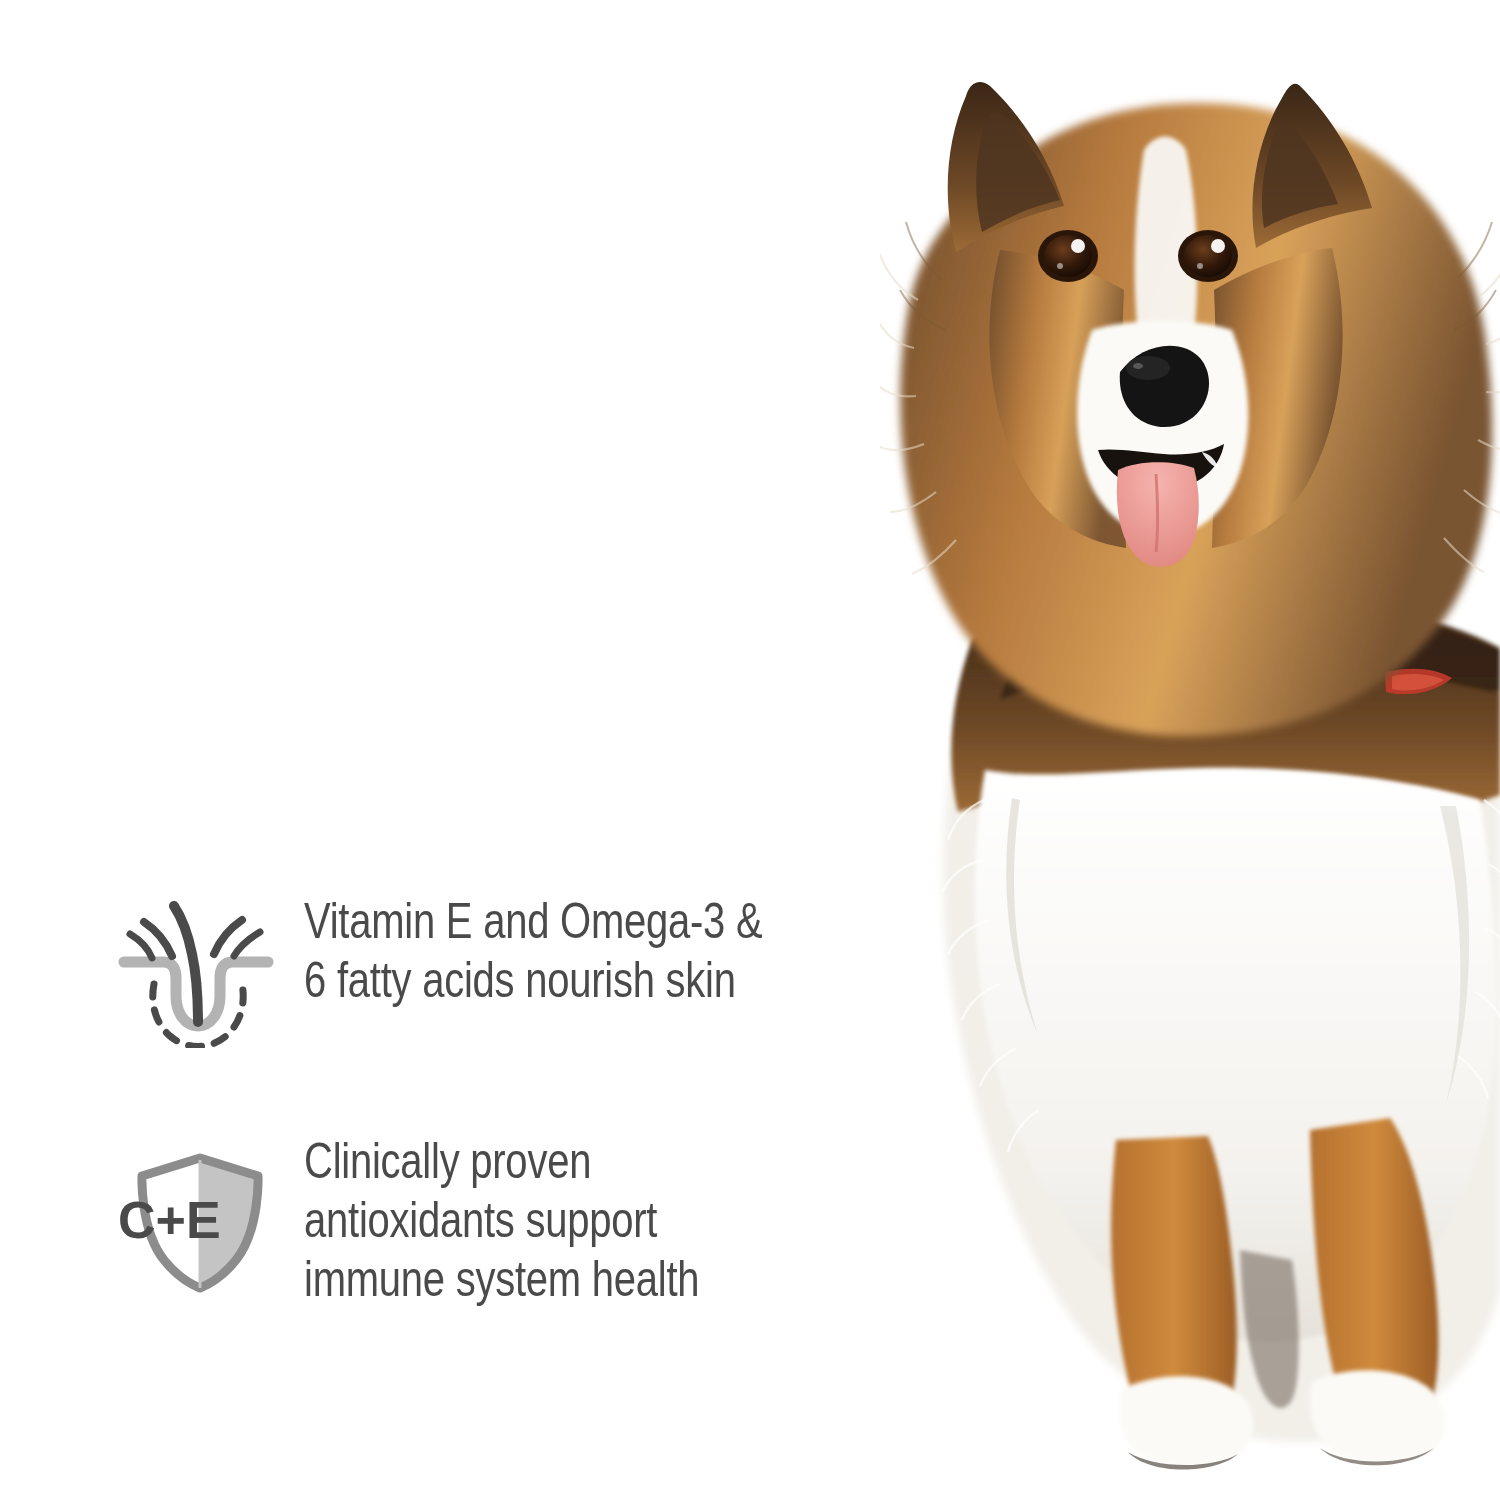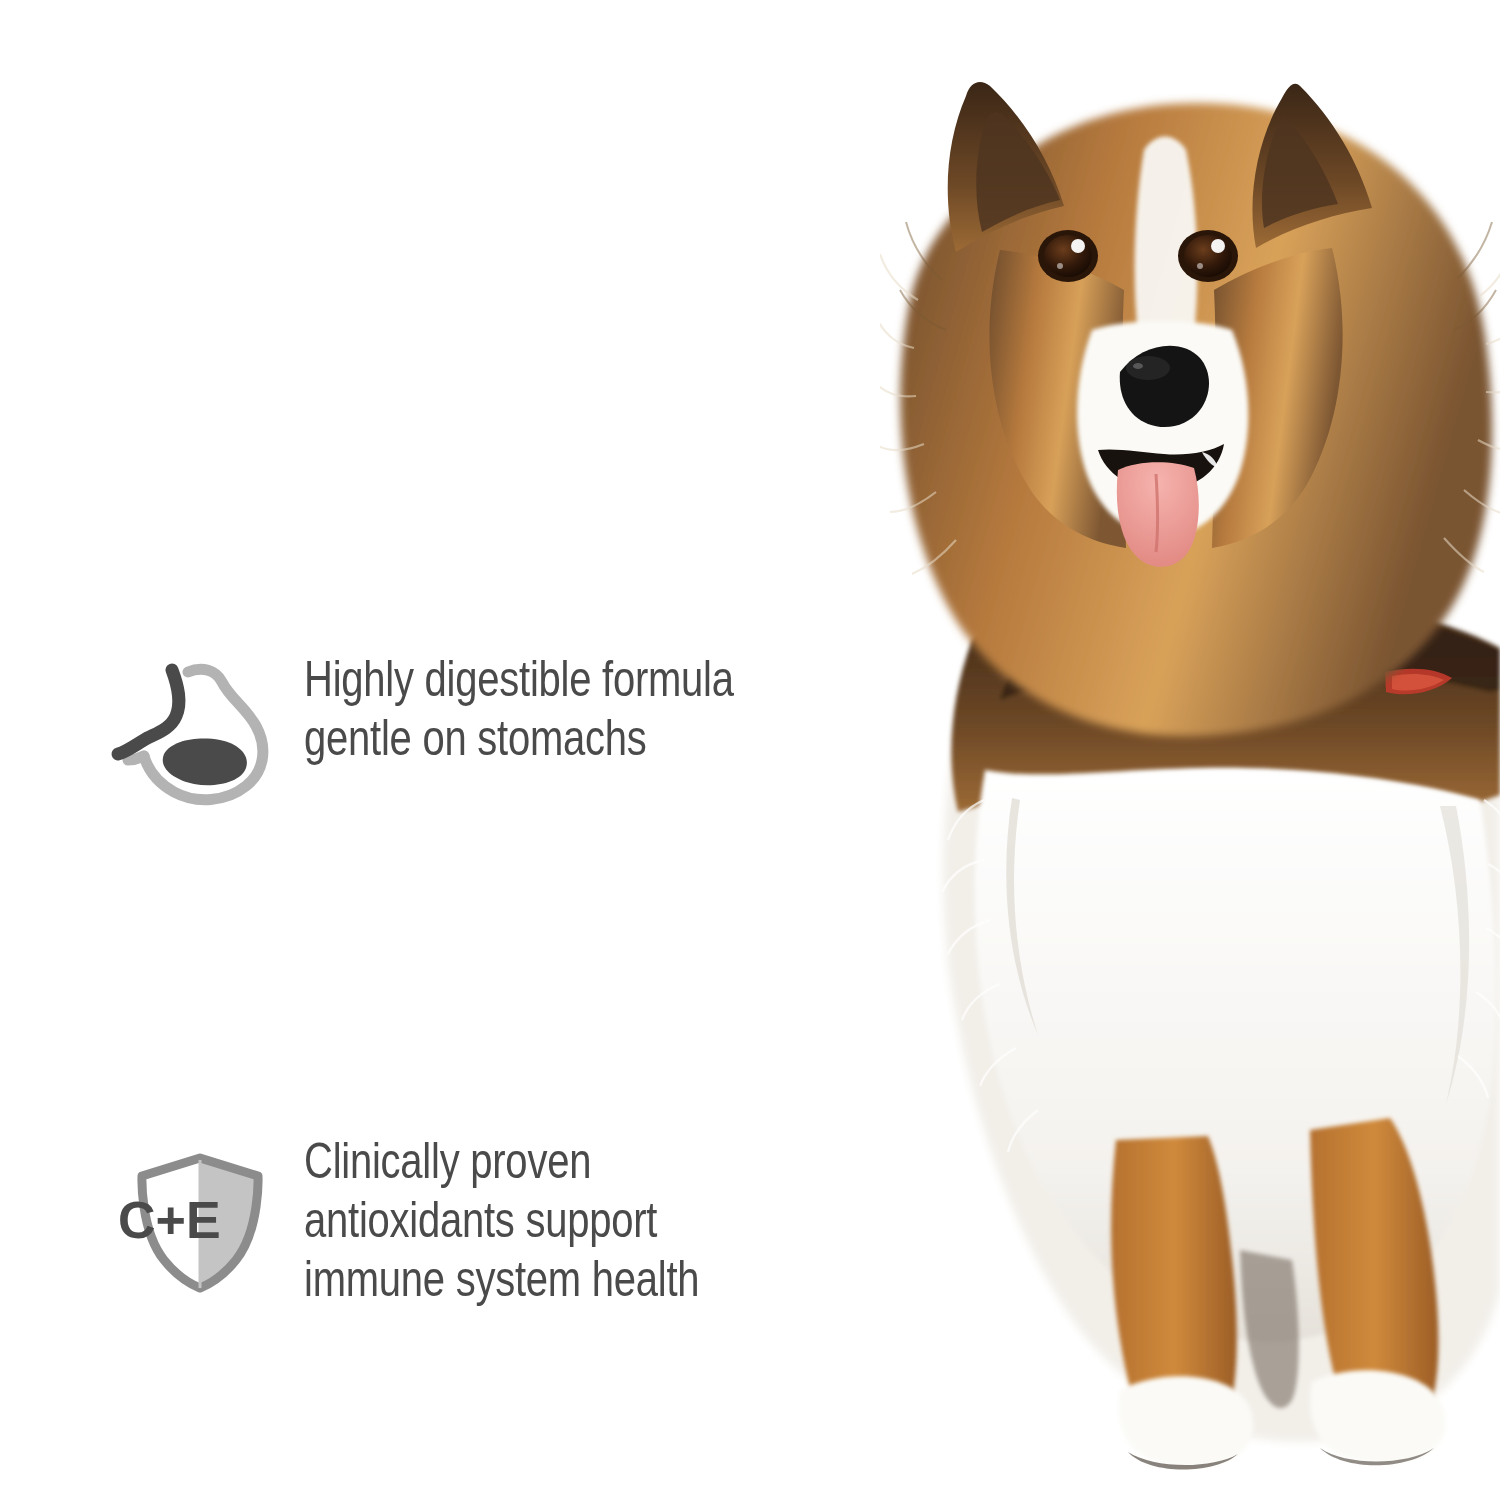--- a/index.html
+++ b/index.html
@@ -282,40 +282,43 @@
         <path d="M608,864 C624,872 634,886 638,902"></path>
         <path d="M606,928 C622,936 632,950 636,966"></path>
         <path d="M596,992 C612,1002 622,1016 626,1032"></path>
         <path d="M578,1056 C594,1068 604,1082 608,1098"></path>
       </g>
     </svg>
   </div>
 
   <div class="features">
 
-    <div class="feature-row r0">
+
+    <div class="feature-row r1">
       <div class="feature-icon">
         <svg width="170" height="150" viewBox="0 0 170 150">
 
-          <path d="M78,16 C92,10 106,14 112,26 C120,42 136,52 146,70
-                   C158,92 154,116 136,130 C116,146 86,148 64,136
-                   C48,127 38,114 34,100" stroke="#b3b3b3" stroke-width="11" fill="none" stroke-linecap="round" stroke-linejoin="round"></path>
-          <path d="M34,100 C30,102 24,104 18,104" stroke="#b3b3b3" stroke-width="11" fill="none" stroke-linecap="round" stroke-linejoin="round"></path>
-
-          <path d="M62,14 C68,30 72,46 66,60 C60,74 44,78 34,84
-                   C24,90 16,96 8,98" stroke="#4a4a4a" stroke-width="13" fill="none" stroke-linecap="round" stroke-linejoin="round"></path>
-
-          <path d="M54,98 C62,84 88,80 110,84 C130,88 140,100 136,112
-                   C131,126 106,132 84,128 C64,124 48,112 54,98 Z" fill="#4a4a4a"></path>
+          <path d="M14,64 L54,64 C62,64 66,70 66,80 L66,98
+                   C66,116 76,128 88,128 C100,128 110,116 110,98
+                   L110,80 C110,70 114,64 122,64 L158,64" stroke="#b3b3b3" stroke-width="11" fill="none" stroke-linecap="round" stroke-linejoin="round"></path>
+
+          <path d="M44,86 C40,106 46,126 60,138 C76,152 100,152 116,138
+                   C130,126 136,106 132,86" stroke="#4a4a4a" stroke-width="7" fill="none" stroke-linecap="round" stroke-dasharray="13 13"></path>
+
+          <path d="M88,124 C88,100 86,74 82,56 C78,36 72,20 64,8" stroke="#4a4a4a" stroke-width="10" fill="none" stroke-linecap="round"></path>
+
+          <path d="M62,58 C56,44 46,32 34,24" stroke="#4a4a4a" stroke-width="8" fill="none" stroke-linecap="round"></path>
+          <path d="M42,60 C38,50 30,42 20,36" stroke="#4a4a4a" stroke-width="7" fill="none" stroke-linecap="round"></path>
+          <path d="M104,56 C110,42 120,30 132,22" stroke="#4a4a4a" stroke-width="8" fill="none" stroke-linecap="round"></path>
+          <path d="M124,58 C130,48 140,40 150,34" stroke="#4a4a4a" stroke-width="7" fill="none" stroke-linecap="round"></path>
         </svg>
       </div>
-      <div class="feature-text">Highly digestible formula
-gentle on stomachs</div>
+      <div class="feature-text">Vitamin E and Omega-3 &amp;
+6 fatty acids nourish skin</div>
     </div>
-
 
     <div class="feature-row r2">
       <div class="feature-icon">
         <svg width="170" height="160" viewBox="0 0 170 160">
 
           <path d="M90,22 L148,38 C148,38 150,92 126,122 C114,137 100,146 90,150 Z" fill="#c4c4c4"></path>
 
           <path d="M90,20 L32,38 C32,38 30,92 54,122 C66,137 80,146 90,150
                    C100,146 114,137 126,122 C150,92 148,38 148,38 Z" stroke="#8c8c8c" stroke-width="9" fill="none" stroke-linejoin="round" stroke-linecap="round"></path>
 

